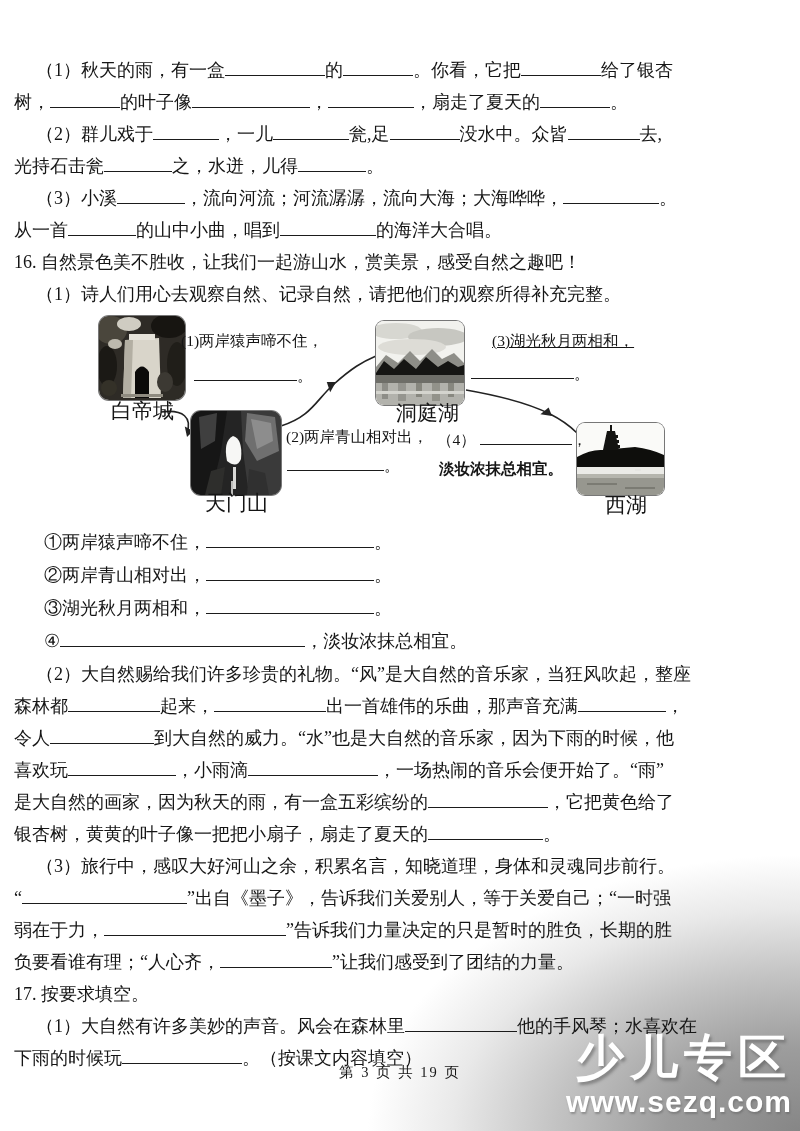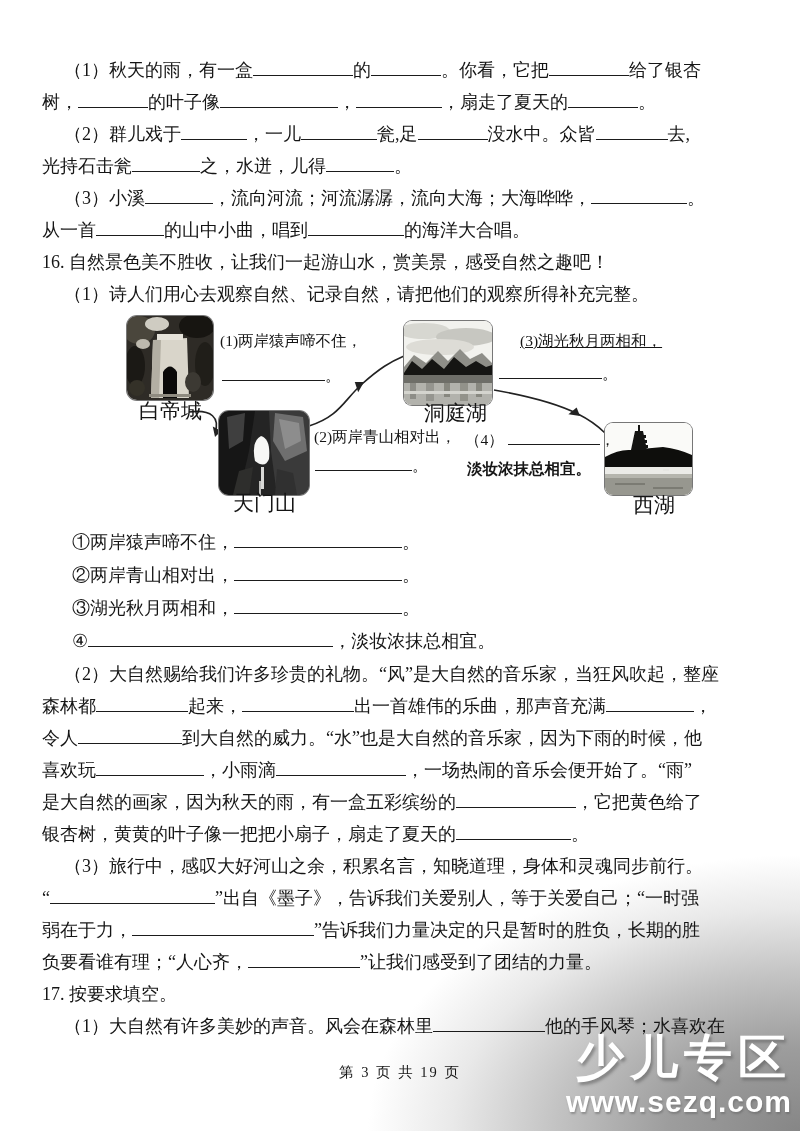--- a/index.html
+++ b/index.html
@@ -2,21 +2,21 @@
 <html><head>
 <meta charset="utf-8">
 <style>
   html,body{margin:0;padding:0;}
   body{width:800px;height:1131px;position:relative;background:#ffffff;overflow:hidden;
        font-family:"Liberation Serif","DejaVu Serif",serif;color:#151515;}
   #scan-shade{position:absolute;right:0;bottom:0;width:470px;height:300px;z-index:1;
       background:radial-gradient(ellipse 470px 300px at 100% 100%,
         #868686 0%, #9d9d9d 28%, #c3c3c3 52%, #e9e9e9 74%, rgba(255,255,255,0) 92%);}
   #content{position:absolute;left:0;top:0;width:800px;height:1122px;z-index:2;
-      padding:54px 30px 0 42px;box-sizing:border-box;font-size:18px;line-height:32px;}
+      padding:54px 30px 0 14px;box-sizing:border-box;font-size:18px;line-height:32px;}
   .tl{white-space:nowrap;height:32px;}
   .ind{padding-left:22px;}
   .ind1{padding-left:30px;}
   .blank{display:inline-block;border-bottom:1.6px solid #1b1b1b;height:17px;
          vertical-align:baseline;}
   .sect{position:relative;}
   #circled .tl{height:33px;line-height:33px;}
   #circled{margin-top:10px;}
   
   #diagram{position:relative;width:740px;height:206px;}
@@ -137,21 +137,21 @@
         <rect y="44" width="87" height="7" fill="#ebebe7"></rect>
         <rect y="51" width="87" height="21" fill="#97978f"></rect>
         <rect y="51" width="87" height="4" fill="#b5b5ad"></rect>
         <rect x="10" y="60" width="30" height="2" fill="#7b7b73"></rect>
         <rect x="48" y="64" width="30" height="2" fill="#7b7b73"></rect>
         <rect x="58" y="46" width="6" height="2" fill="#e6e6e2"></rect>
       </svg>
     </div>
     <div class="p-label" style="left:591px;top:186px;">西湖</div>
 
-    <div class="d-note" style="left:178px;top:22px;">(1)两岸猿声啼不住，</div>
+    <div class="d-note" style="left:167px;top:22px;">(1)两岸猿声啼不住，</div>
     <div class="d-note" style="left:180px;top:56px;">
       <span class="blank" style="width:103px;"></span><span>。</span>
     </div>
     <div class="d-note" style="left:478px;top:22px;text-decoration:underline;">(3)湖光秋月两相和，</div>
     <div class="d-note" style="left:457px;top:54px;">
       <span class="blank" style="width:103px;"></span><span>。</span>
     </div>
     <div class="d-note" style="left:272px;top:118px;font-family:Liberation Serif, serif;">(2)两岸青山相对出，</div>
     <div class="d-note" style="left:273px;top:146px;">
       <span class="blank" style="width:97px;"></span><span>。</span>
@@ -182,20 +182,21 @@
   <div class="sect">
       <div class="tl ind"><span>（3）旅行中，感叹大好河山之余，积累名言，知晓道理，身体和灵魂同步前行。</span></div>
       <div class="tl"><span>“</span><span class="blank" style="width: 165px;"></span><span>”出自《墨子》，告诉我们关爱别人，等于关爱自己；“一时强</span></div>
       <div class="tl"><span>弱在于力，</span><span class="blank" style="width: 182px;"></span><span>”告诉我们力量决定的只是暂时的胜负，长期的胜</span></div>
       <div class="tl"><span>负要看谁有理；“人心齐，</span><span class="blank" style="width: 112px;"></span><span>”让我们感受到了团结的力量。</span></div>
     </div>
 
   <div class="sect">
       <div class="tl"><span>17. 按要求填空。</span></div>
       <div class="tl ind"><span>（1）大自然有许多美妙的声音。风会在森林里</span><span class="blank" style="width: 112px;"></span><span>他的手风琴；水喜欢在</span></div>
+      <div class="tl"><span>下雨的时候玩</span><span class="blank" style="width: 120px;"></span><span>。（按课文内容填空）</span></div>
     </div>
 
 </div>
 
 <div id="footer">第 3 页 共 19 页</div>
 
 <div id="wm">
   <div id="wm-title">少儿专区</div>
   <div id="wm-url">www.sezq.com</div>
 </div>

